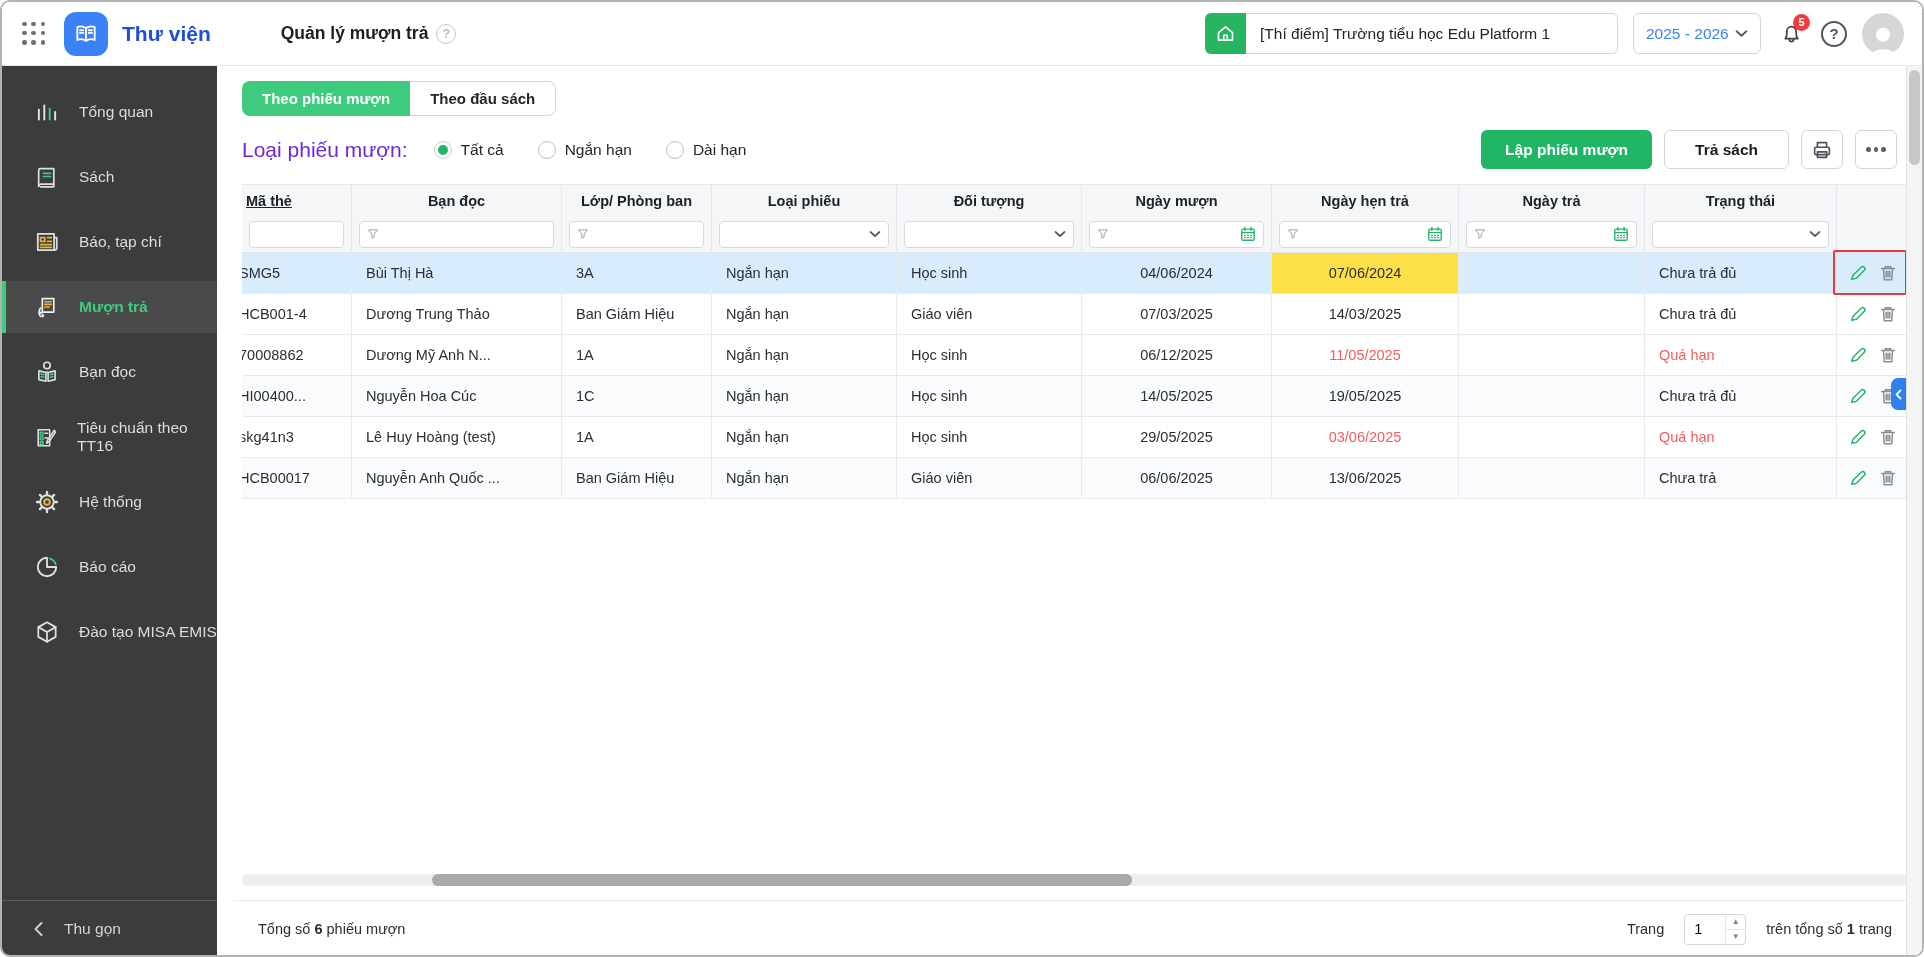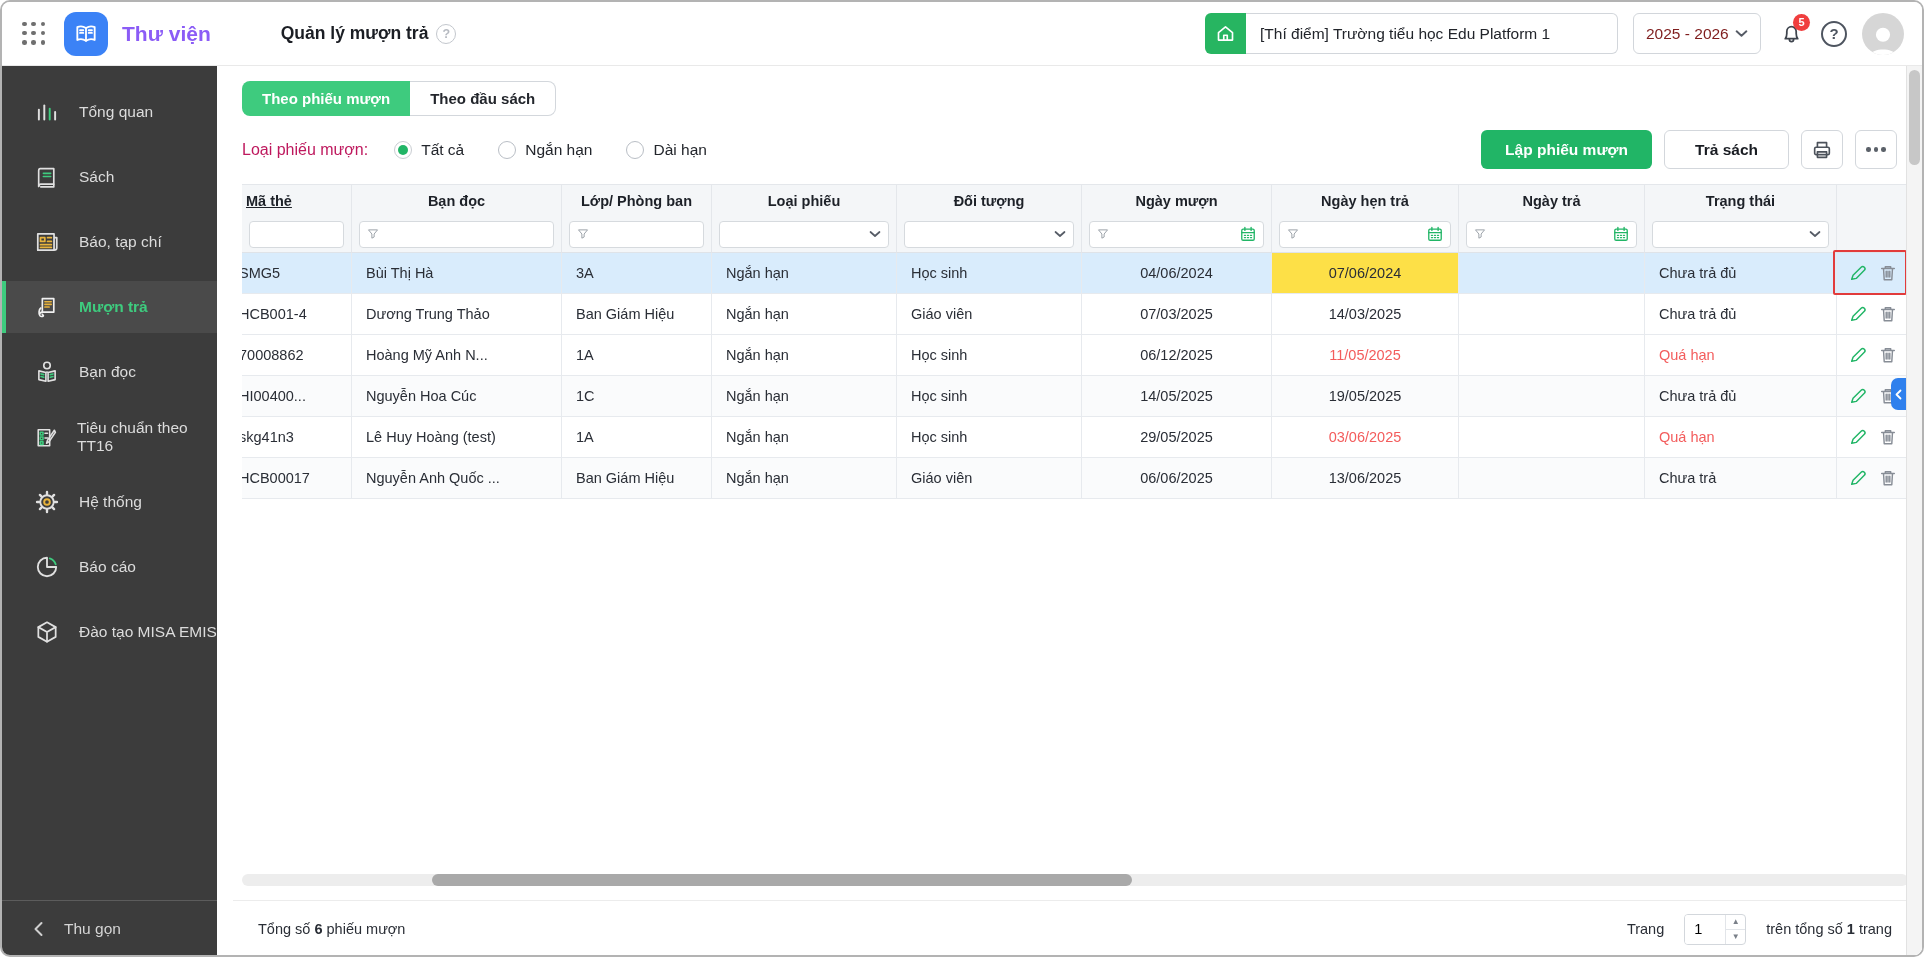--- a/index.html
+++ b/index.html
@@ -5,29 +5,29 @@
   * { margin:0; padding:0; box-sizing:border-box; }
   html,body { background:#ffffff; }
   body { font-family:"Liberation Sans", sans-serif; color:#24282f; }
   .frame { position:relative; width:1924px; height:957px; border:2px solid #b3b3b3; border-radius:10px; overflow:hidden; background:#fff; }
 
   
   .topbar { height:64px; display:flex; align-items:center; padding:0 18px 0 20px; border-bottom:1px solid #e9e9e9; background:#fff; }
   .grid-dots { width:24px; height:24px; display:grid; grid-template-columns:repeat(3,1fr); gap:4px; margin-right:18px; cursor:pointer; }
   .grid-dots i { width:4.5px; height:4.5px; border-radius:50%; background:#6f6f6f; }
   .app-logo { width:44px; height:44px; border-radius:12px; background:#3b82f6; display:flex; align-items:center; justify-content:center; margin-right:14px; }
-  .app-title { font-size:21px; font-weight:bold; color:#8b5cf6; margin-right:70px; }
+  .app-title { font-size:21px; font-weight:bold; color:#1d4ed8; margin-right:70px; }
   .page-title-wrap { display:flex; align-items:center; gap:8px; }
   .page-title { font-size:17.5px; font-weight:bold; color:#1b1e24; }
   .q-circle { width:20px; height:20px; border-radius:50%; border:1.6px solid #c3c7cd; color:#b6bac1; font-size:12.5px; font-weight:bold; display:flex; align-items:center; justify-content:center; }
   .topbar-right { margin-left:auto; display:flex; align-items:center; gap:15px; }
   .school-picker { display:flex; align-items:stretch; height:41px;text-align:center; }
   .home-btn { width:41px; background:#27b561; border-radius:6px 0 0 6px; display:flex; align-items:center; justify-content:center; cursor:pointer; }
   .school-box { width:372px; border:1px solid #d2d6db; border-left:none; border-radius:0 6px 6px 0; display:flex; align-items:center; padding:0 14px; font-size:15.5px; color:#22252b; background:#fff; }
-  .year-select { height:41px; width:128px; border:1px solid #d2d6db; border-radius:6px; display:flex; align-items:center; justify-content:space-between; padding:0 12px; font-size:15.5px; color:#7f1d1d; cursor:pointer; background:#fff; }
+  .year-select { height:41px; width:128px; border:1px solid #d2d6db; border-radius:6px; display:flex; align-items:center; justify-content:space-between; padding:0 12px; font-size:15.5px; color:#3b82f6; cursor:pointer; background:#fff; }
   .bell-wrap { position:relative; width:30px; height:30px; display:flex; align-items:center; justify-content:center; cursor:pointer; }
   .bell-badge { position:absolute; top:-5px; right:-4px; min-width:17px; height:17px; border-radius:9px; background:#f03e3e; color:#fff; font-size:11px; font-weight:bold; display:flex; align-items:center; justify-content:center; padding:0 4px; }
   .help-circle { width:26px; height:26px; border-radius:50%; border:2px solid #4e5560; color:#4e5560; font-size:15px; font-weight:bold; display:flex; align-items:center; justify-content:center; cursor:pointer; }
   .avatar { width:42px; height:42px; border-radius:50%; background:#d6d6d6; overflow:hidden; display:flex; align-items:flex-end; justify-content:center; cursor:pointer; }
 
   
   .shell { display:flex; height:891px; position:relative; }
 
   
   .sidebar { width:215px; background:#3c3c3c; display:flex; flex-direction:column; flex-shrink:0; }
@@ -43,21 +43,21 @@
   .chev-left { color:#cfcfcf; font-size:17px; }
 
   
   .content { position:relative; flex:1; background:#fff; overflow:hidden; }
   .tabs-row { margin:15px 0 0 25px; display:inline-flex; }
   .tab { height:35px; padding:0 20px; display:flex; align-items:center; font-size:15px; font-weight:bold; cursor:pointer; }
   .tab.active { background:#3ecb7e; color:#fff; border-radius:8px 0 0 8px; }
   .tab.inactive { background:#fff; color:#23262c; border:1px solid #d3d7dc; border-left:none; border-radius:0 8px 8px 0; }
 
   .filter-row { margin:14px 25px 0 25px; display:flex; align-items:center; }
-  .filter-label { font-size:16px; color:#be185d; margin-right:26px; }
+  .filter-label { font-size:21px; color:#6d28d9; margin-right:26px; }
   .radio-group { display:flex; align-items:center; gap:34px; }
   .radio { display:flex; align-items:center; gap:9px; cursor:pointer; }
   .radio .circle { width:18px; height:18px; border-radius:50%; border:1.5px solid #b9bec5; background:#fff; display:flex; align-items:center; justify-content:center; }
   .radio.checked .circle { border-color:#c9cdd2; }
   .radio.checked .circle i { width:10px; height:10px; border-radius:50%; background:#21b566; }
   .radio .rlbl { font-size:15.5px; color:#23262c; }
   .filter-spacer { flex:1; }
   .btn-green { height:39px; padding:0 24px; background:#21b566; border:none; border-radius:6px; color:#fff; font-size:15.5px; font-weight:bold; font-family:inherit; cursor:pointer; }
   .btn-white { height:39px; padding:0 30px; background:#fff; border:1px solid #d3d7dc; border-radius:6px; color:#191c22; font-size:15.5px; font-weight:bold; font-family:inherit; cursor:pointer; margin-left:12px; }
   .icon-btn { width:42px; height:39px; background:#fff; border:1px solid #d3d7dc; border-radius:6px; display:flex; align-items:center; justify-content:center; cursor:pointer; margin-left:12px; }
@@ -514,21 +514,21 @@
                     </svg>
                   </span>
                 </button>
             </div>
           </div>
 
           <div style="display:contents">
             <div class="cell first">
                 <span>70008862</span>
               </div>
-            <div class="cell">Hoàng Mỹ Anh N...</div>
+            <div class="cell">Dương Mỹ Anh N...</div>
             <div class="cell">1A</div>
             <div class="cell">Ngắn hạn</div>
             <div class="cell">Học sinh</div>
             <div class="cell center">06/12/2025</div>
             <div class="cell center red">11/05/2025</div>
             <div class="cell center"></div>
             <div class="cell red">Quá hạn</div>
             <div class="cell last acts">
               <button class="act-btn">
                   <span>

